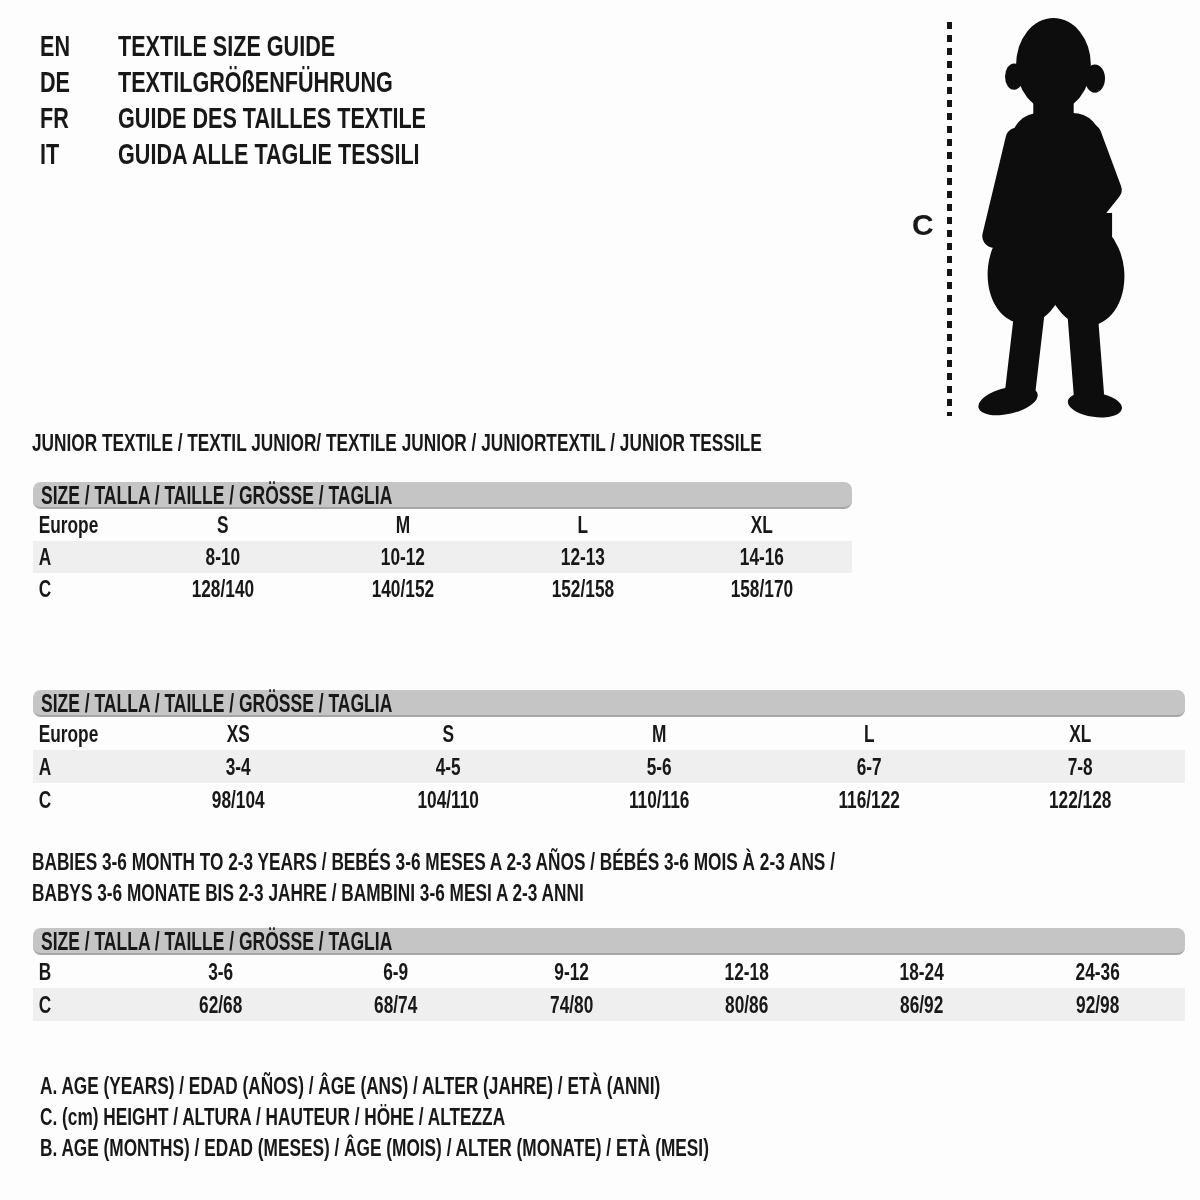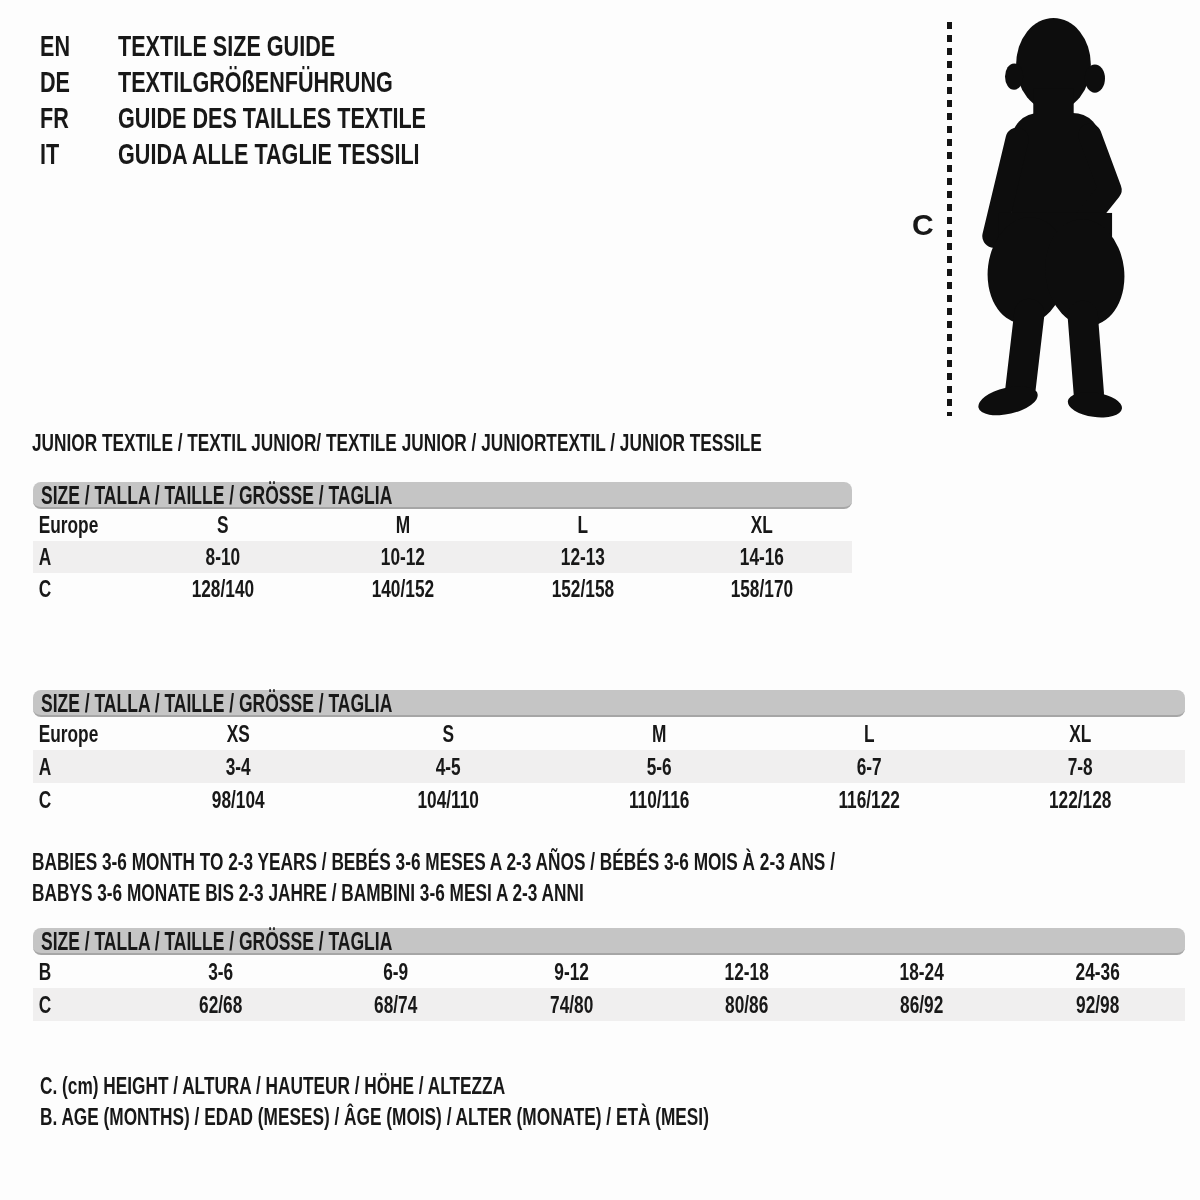--- a/index.html
+++ b/index.html
@@ -200,20 +200,23 @@
       <span class="tcell">68/74</span>
       <span class="tcell">74/80</span>
       <span class="tcell">80/86</span>
       <span class="tcell">86/92</span>
       <span class="tcell">92/98</span>
     </div>
   </div>
 
   <div class="legend">
     <div class="legend-line">
+        <span class="cx-title">A. AGE (YEARS) / EDAD (AÑOS) / ÂGE (ANS) / ALTER (JAHRE) / ETÀ (ANNI)</span>
+      </div>
+    <div class="legend-line">
         <span class="cx-title">C. (cm) HEIGHT / ALTURA / HAUTEUR / HÖHE / ALTEZZA</span>
       </div>
     <div class="legend-line">
         <span class="cx-title">B. AGE (MONTHS) / EDAD (MESES) / ÂGE (MOIS) / ALTER (MONATE) / ETÀ (MESI)</span>
       </div>
   </div>
 
 </div>
 
 </body></html>

